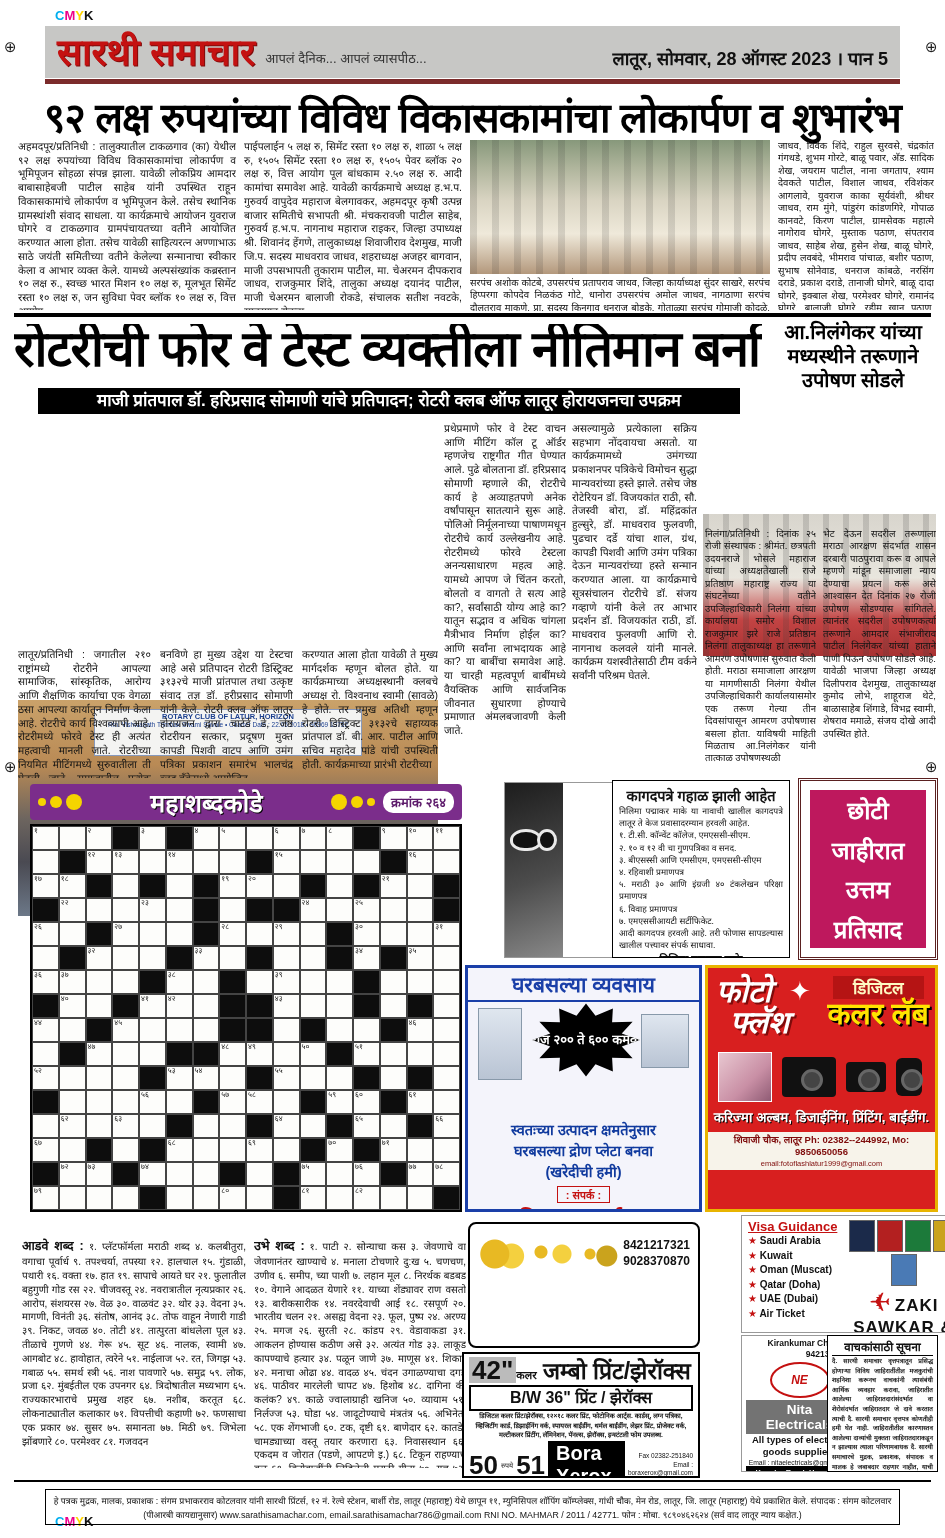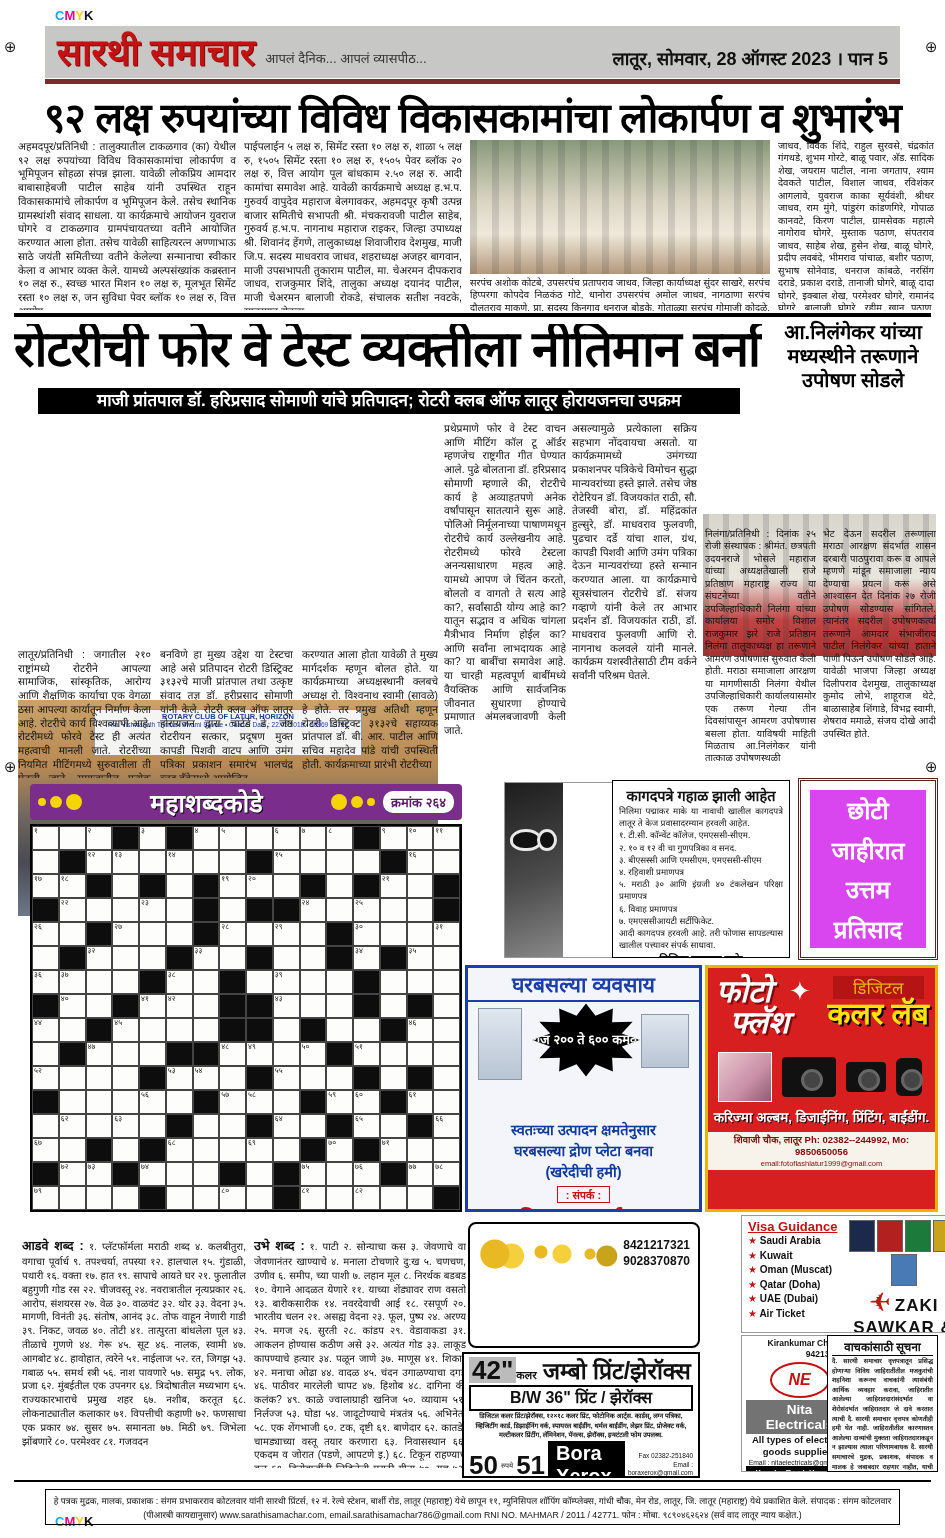--- a/index.html
+++ b/index.html
@@ -62,39 +62,39 @@
   .model::before{content:"";position:absolute;left:8%;top:26%;width:26px;height:16px;border:3px solid #e9e9e9;border-radius:50% 50% 45% 45%;background:#111;}
   .model::after{content:"";position:absolute;left:55%;top:26%;width:14px;height:16px;border:3px solid #e9e9e9;border-radius:50%;background:#111;}
 
   
   .docs-title{font-size:14.5px;font-weight:900;text-align:center;}
   .docs-body{font-size:8.6px;line-height:1.42;text-align:justify;}
   .docs-name{font-size:11px;font-weight:900;text-align:center;}
 
   
   .chhoti-outer{border:3px double #5a2020;background:#fff;}
-  .chhoti-inner{position:absolute;left:9px;top:9px;right:9px;bottom:9px;background:#d946ef;color:#fff;
+  .chhoti-inner{position:absolute;left:9px;top:9px;right:9px;bottom:9px;background:#be185d;color:#fff;
      display:flex;flex-direction:column;justify-content:space-around;align-items:center;}
   .chhoti-inner div{font-size:24px;font-weight:900;}
 
   
   .ghar{border:3px solid #1a3fa8;background:#f4f4fb;}
   .ghar-title{color:#1a3fa8;font-size:21px;font-weight:900;text-align:center;border-bottom:2px solid #1a3fa8;padding:2px 0;}
   .star{background:#000;color:#fff;display:flex;align-items:center;justify-content:center;text-align:center;
      font-size:13px;font-weight:900;line-height:1.2;
      clip-path:polygon(98% 50%,81.9% 58.5%,91.6% 74%,73.3% 73.3%,74% 91.6%,58.5% 81.9%,50% 98%,41.5% 81.9%,26% 91.6%,26.7% 73.3%,8.4% 74%,18.1% 58.5%,2% 50%,18.1% 41.5%,8.4% 26%,26.7% 26.7%,26% 8.4%,41.5% 18.1%,50% 2%,58.5% 18.1%,74% 8.4%,73.3% 26.7%,91.6% 26%,81.9% 41.5%);}
   .ghar-line{color:#103a9e;font-size:14.5px;font-weight:900;text-align:center;line-height:1.45;}
   .ghar-contact{color:#c41111;font-size:11px;font-weight:900;text-align:center;border:1px solid #c41111;display:inline-block;padding:0 8px;}
   .ghar-brand{color:#c41111;font-size:22px;font-weight:900;text-align:center;}
   .easel{background:linear-gradient(180deg,#dfe6ef,#b9c4d4);border:1px solid #8899aa;}
 
   
   .pf{background:#d81f1f;border:3px solid #e8b400;color:#fff;}
   .pf-brand{font-size:31px;font-weight:900;font-style:italic;color:#fff;text-shadow:2px 2px 0 #7e0b0b;line-height:1;}
-  .pf-right1{font-size:17px;font-weight:400;color:#eab308;background:#b51414;display:inline-block;padding:0 20px;}
+  .pf-right1{font-size:17px;font-weight:700;color:#fef9c3;background:#b51414;display:inline-block;padding:0 20px;}
   .pf-right2{font-size:30px;font-weight:900;color:#ffe400;text-shadow:2px 2px 0 #000;line-height:1;}
   .pf-star{color:#fff;font-size:26px;}
   .pf-services{font-size:13.5px;font-weight:900;color:#fff;text-align:center;text-shadow:1px 1px 0 #000;}
   .pf-addr{background:#f7f3ea;color:#7e0b0b;font-size:9.5px;font-weight:bold;text-align:center;line-height:1.3;padding:2px;}
   .camera{background:#111;border-radius:4px;position:relative;}
   .camera::after{content:"";position:absolute;left:50%;top:50%;width:16px;height:16px;margin:-8px 0 0 -8px;border-radius:50%;background:#444;border:3px solid #666;}
   .gallery{background:linear-gradient(135deg,#e8c7d0,#c98fa5 60%,#8f5b74);border:1px solid #fff;}
 
   
   .verma{border:2px solid #000;border-radius:8px;}
@@ -125,21 +125,21 @@
   .bora-42{background:#bbb;padding:0 3px;font-size:26px;}
   .bora-l2{border:2px solid #000;font-size:16px;font-weight:900;text-align:center;line-height:1.4;margin-top:2px;}
   .bora-serv{font-size:6.6px;line-height:1.45;text-align:center;font-weight:bold;}
   .bora-5051{font-size:26px;font-weight:900;}
   .bora-brand{background:#000;color:#fff;font-size:20px;font-weight:900;padding:1px 8px;display:inline-block;}
   .bora-mini{font-size:6.5px;text-align:right;line-height:1.3;}
 
   
   .nita-person{font-size:8.5px;font-weight:bold;text-align:right;line-height:1.3;}
   .nita-logo{width:56px;height:32px;border:2px solid #c41111;border-radius:50%;margin:2px auto;
-     color:#c41111;font-weight:900;font-size:16px;display:flex;align-items:center;justify-content:center;font-style:italic;}
+     color:#c41111;font-weight:900;font-size:12px;display:flex;align-items:center;justify-content:center;font-style:italic;}
   .nita-brand{background:#737373;color:#fff;font-size:13.5px;font-weight:bold;text-align:center;padding:2px 12px;}
   .nita-sub{font-size:9.5px;font-weight:bold;text-align:center;line-height:1.3;}
   .nita-email{font-size:6.8px;text-align:center;}
   .nita-addr{background:#000;color:#fff;font-size:7.6px;font-weight:bold;text-align:center;line-height:1.35;padding:2px;}
 
   
   .notice-title{font-size:11.5px;font-weight:900;text-align:center;border-bottom:1px solid #000;padding-bottom:1px;}
   .notice-body{font-size:6.4px;line-height:1.5;text-align:justify;font-weight:bold;color:#222;}
 
   .footer-box{border:1.5px solid #000;text-align:center;font-size:8.8px;line-height:1.6;padding-top:4px;box-sizing:border-box;}

